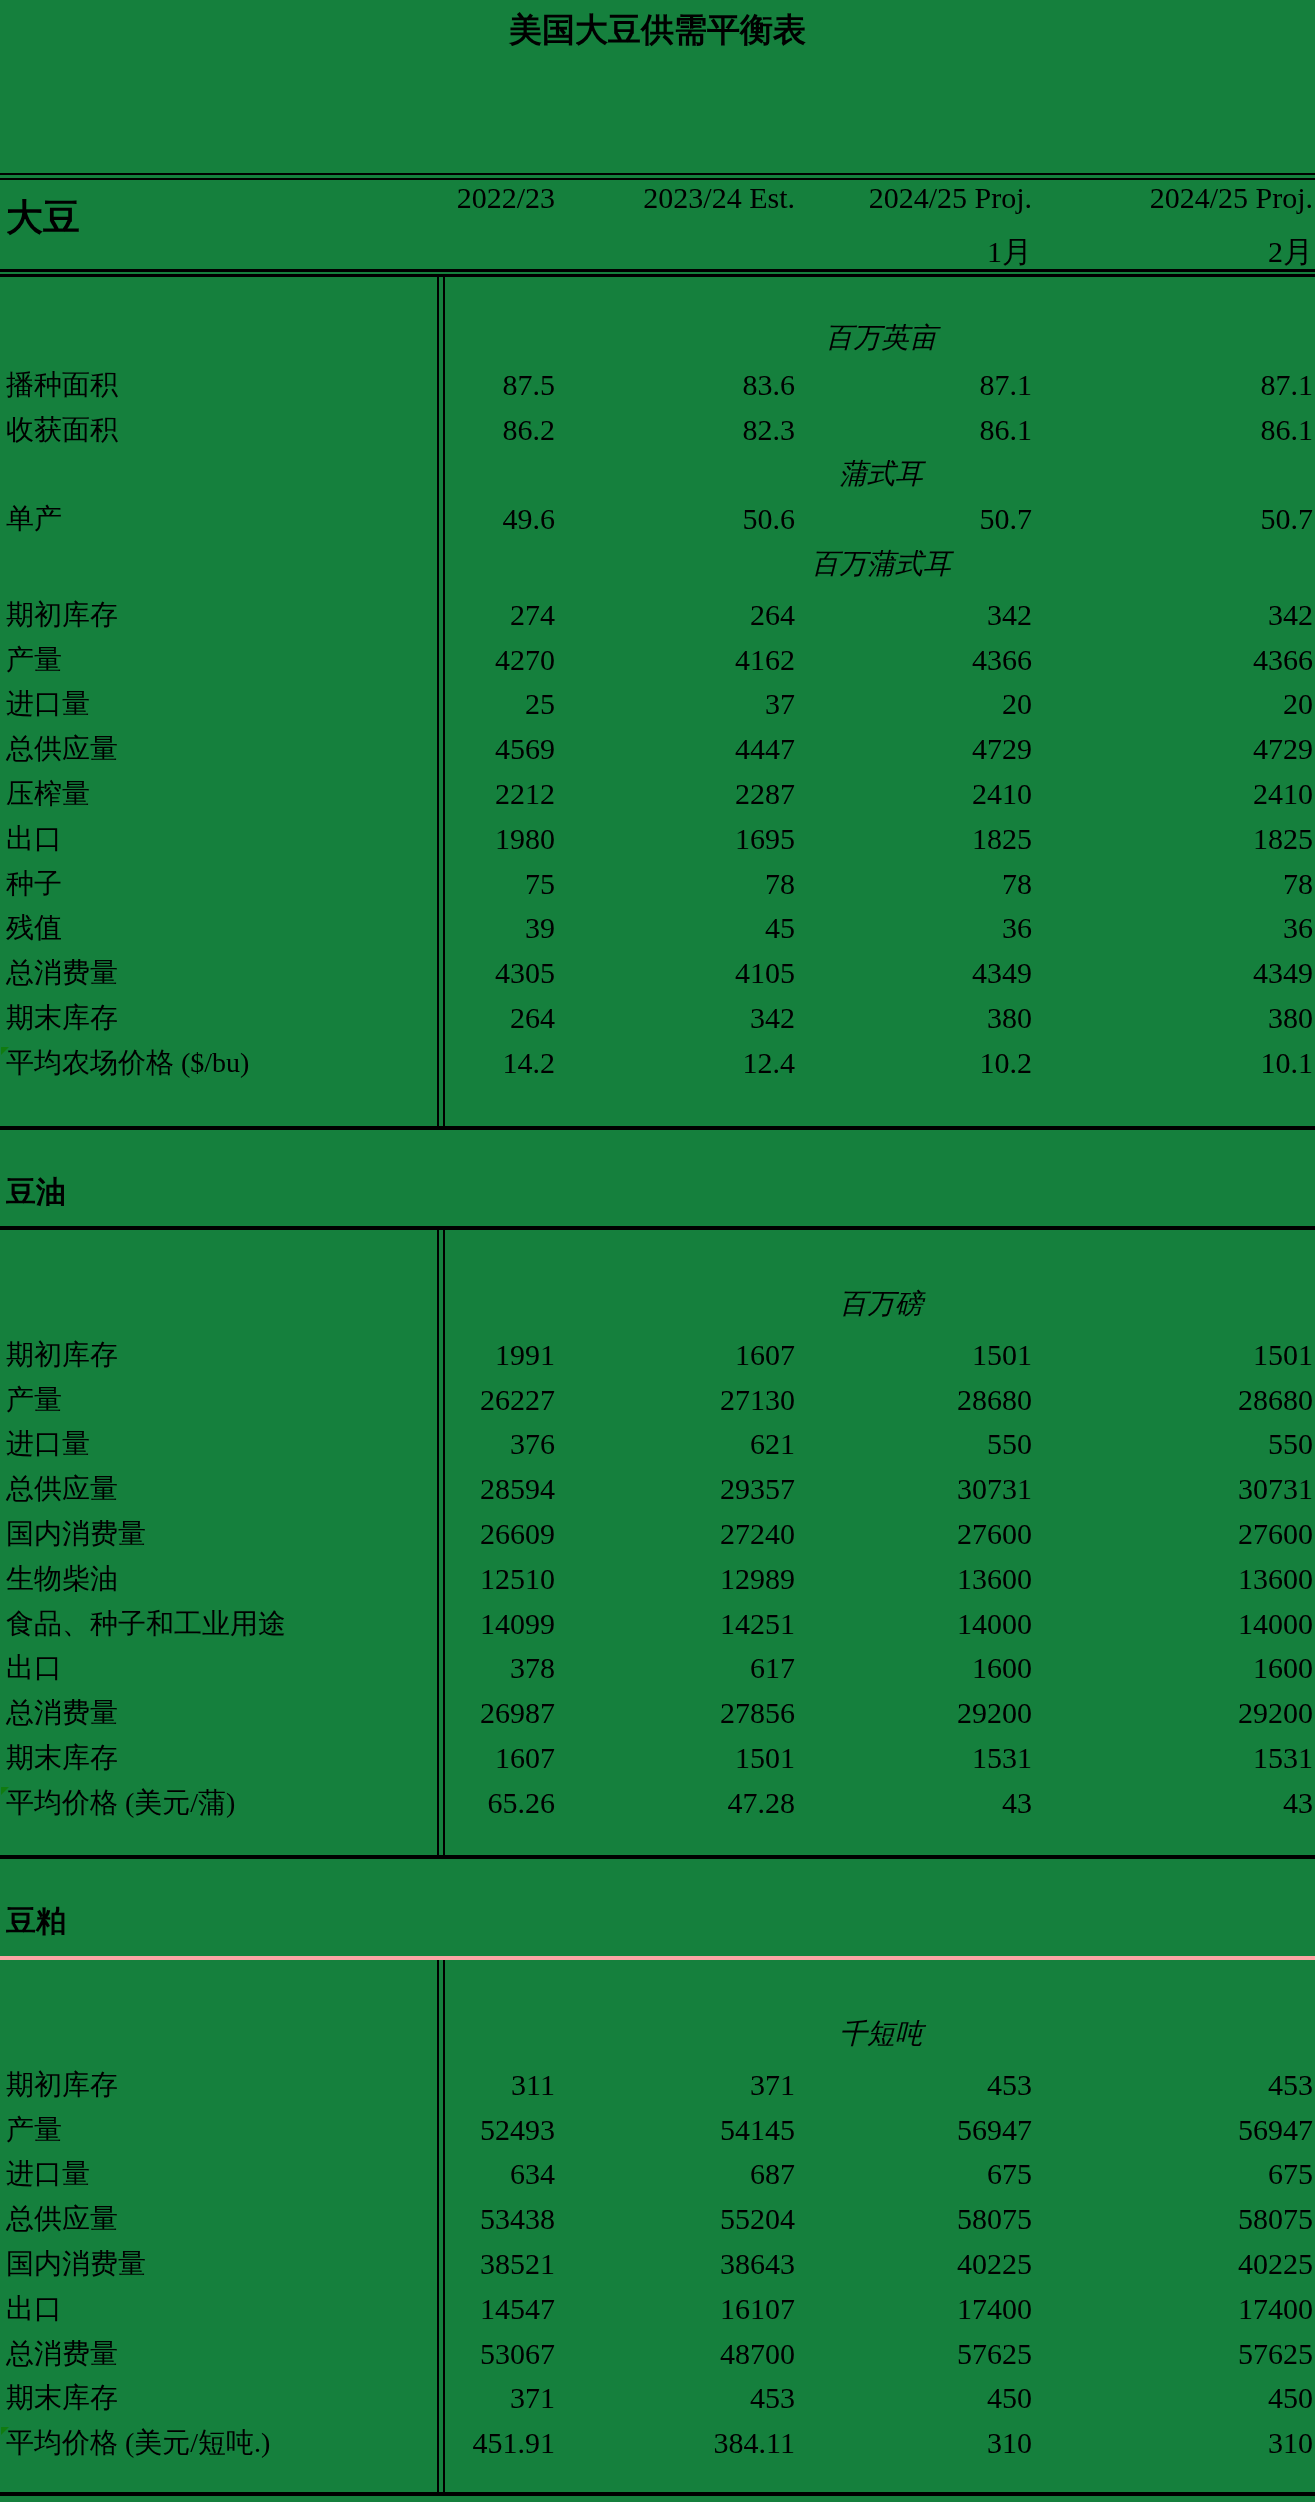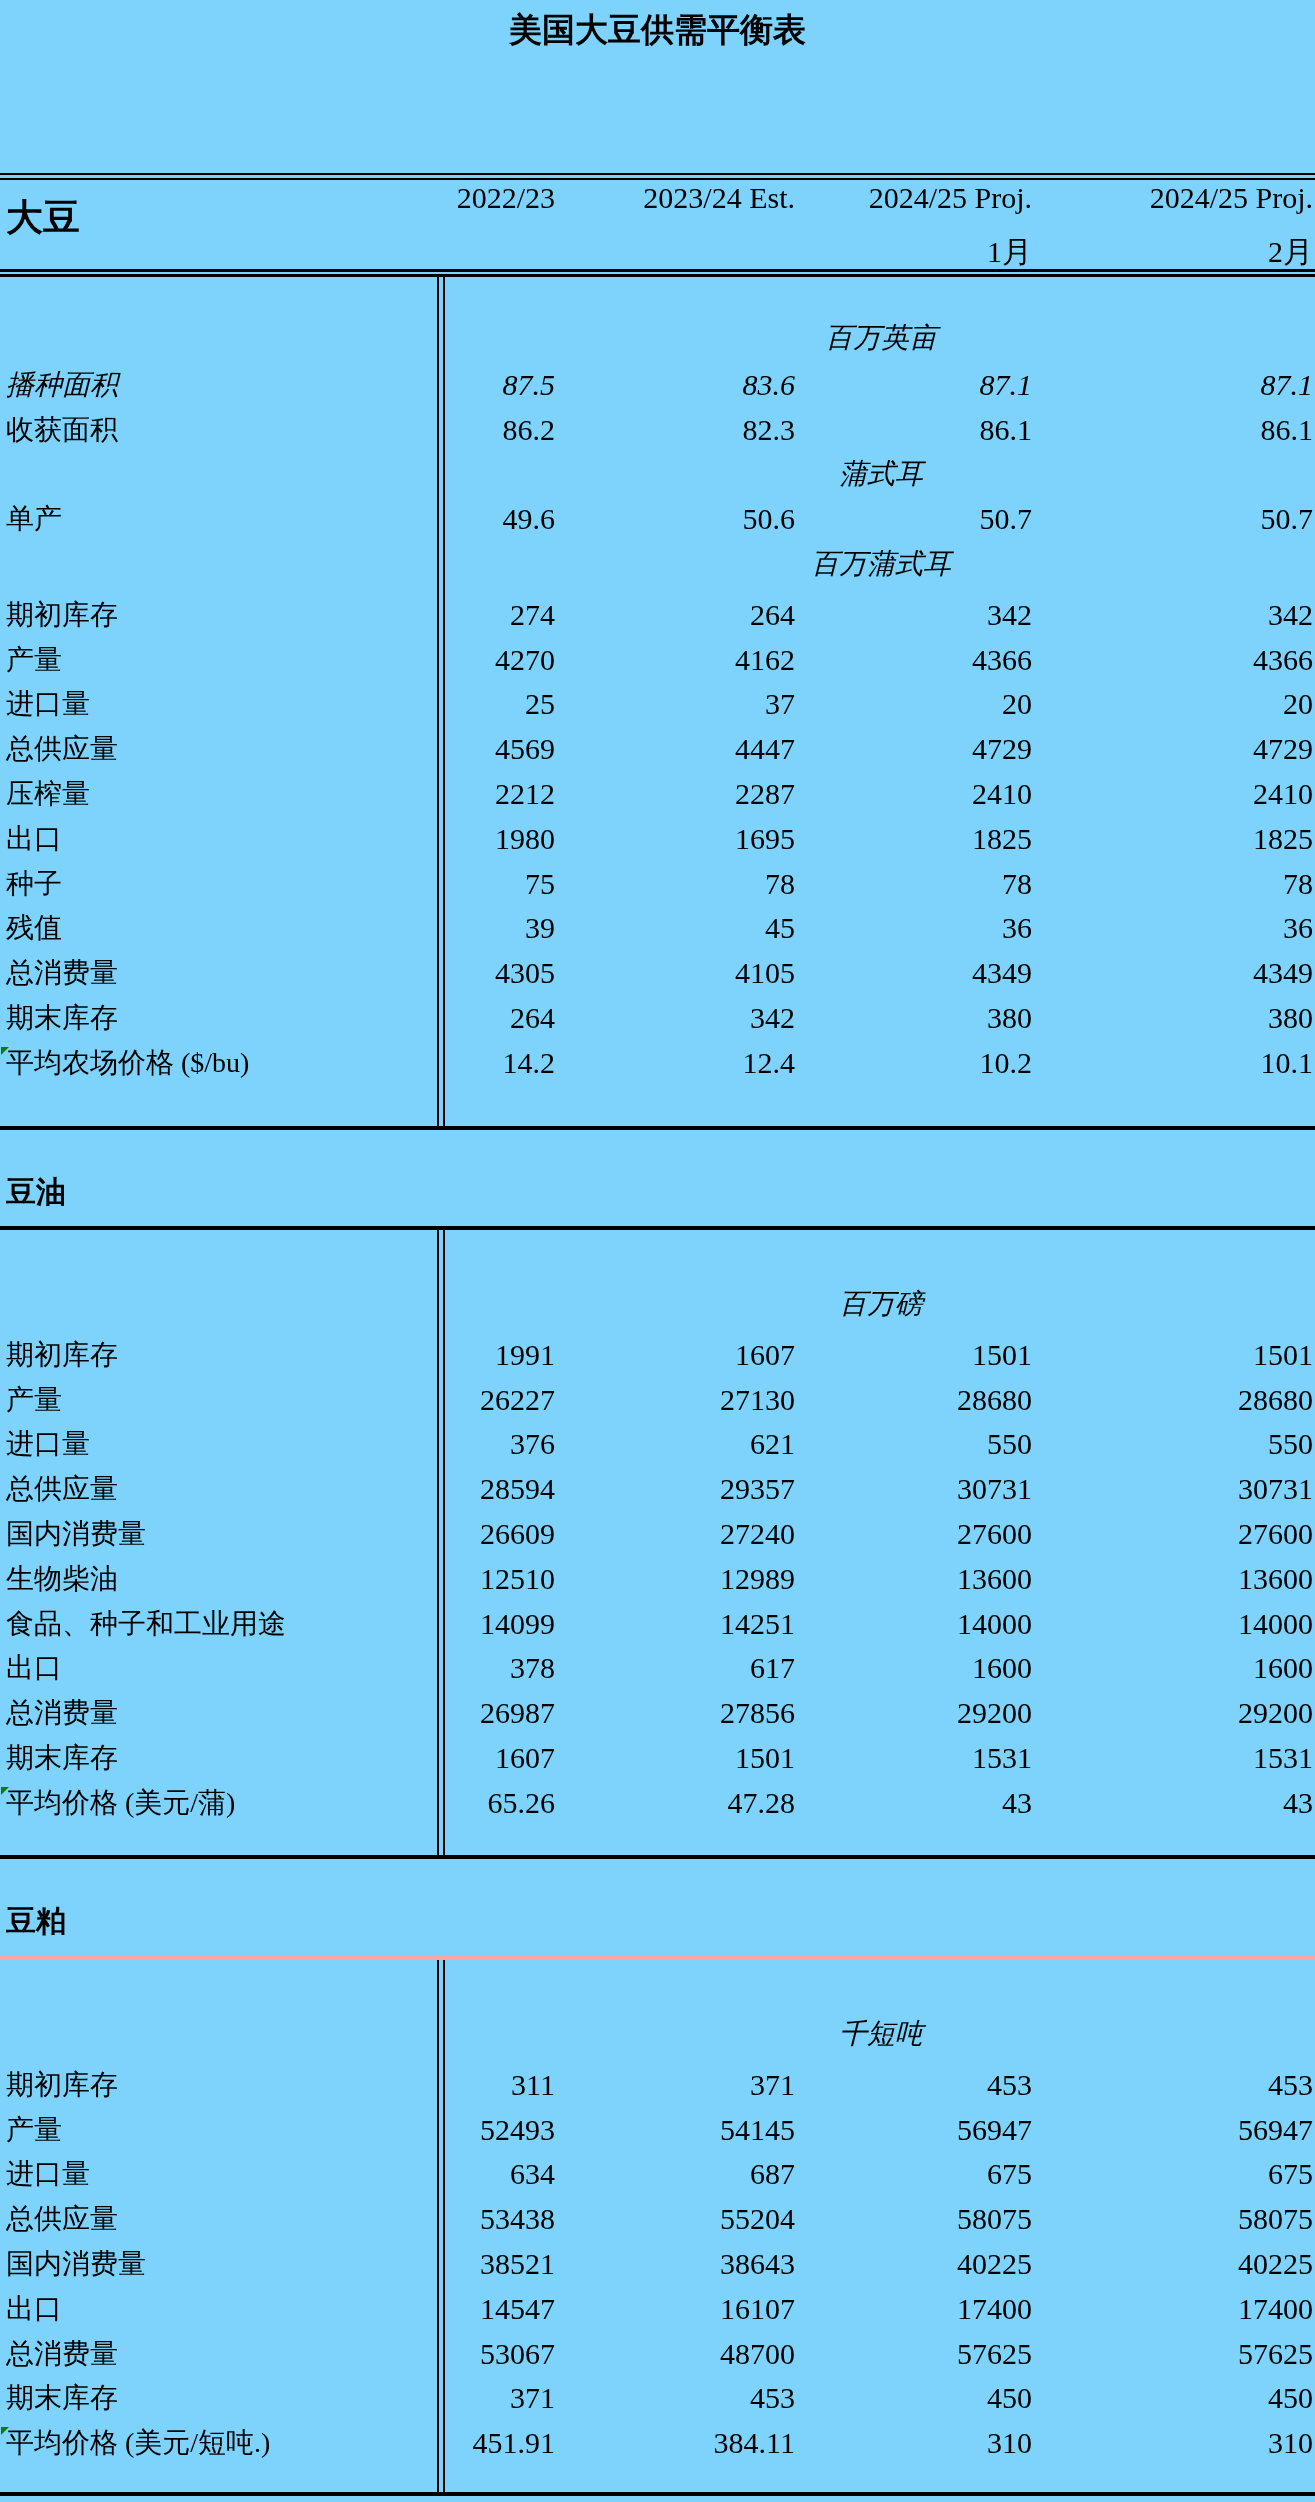--- a/index.html
+++ b/index.html
@@ -1,20 +1,20 @@
 <!DOCTYPE html>
 <html style="--marker: #107c10;"><head>
 <meta charset="utf-8">
 <style>
   html,body{margin:0;padding:0;background:#ffffff;}
   .doc{
     position:relative;
     width:1315px;
     height:2502px;
-    background:#7dd3fc;
+    background:#15803d;
     color:#000000;
     font-family:"Liberation Serif","DejaVu Serif",serif;
     overflow:hidden;
   }
   .title{
     position:absolute;
     top:10px;left:0;width:1315px;
     text-align:center;
     font-size:33px;
     font-weight:bold;
@@ -98,21 +98,21 @@
       <div class="vc">2月</div>
     </div>
   </div>
 
   <div class="section" id="sec-soybean">
     <div class="vline"></div>
   <div class="row grid" style="top: 46px; font-family: Liberation Mono, monospace;">
         <div class="lc"></div>
         <div class="uc">百万英亩</div>
       </div>
-      <div class="row grid" style="top: 91px; font-style: italic;">
+      <div class="row grid" style="top: 91px;">
         <div class="lc"><span>播种面积</span></div>
         <div class="vc">87.5</div>
         <div class="vc">83.6</div>
         <div class="vc">87.1</div>
         <div class="vc">87.1</div>
       </div>
       <div class="row grid" style="top: 136px;">
         <div class="lc"><span>收获面积</span></div>
         <div class="vc">86.2</div>
         <div class="vc">82.3</div>

